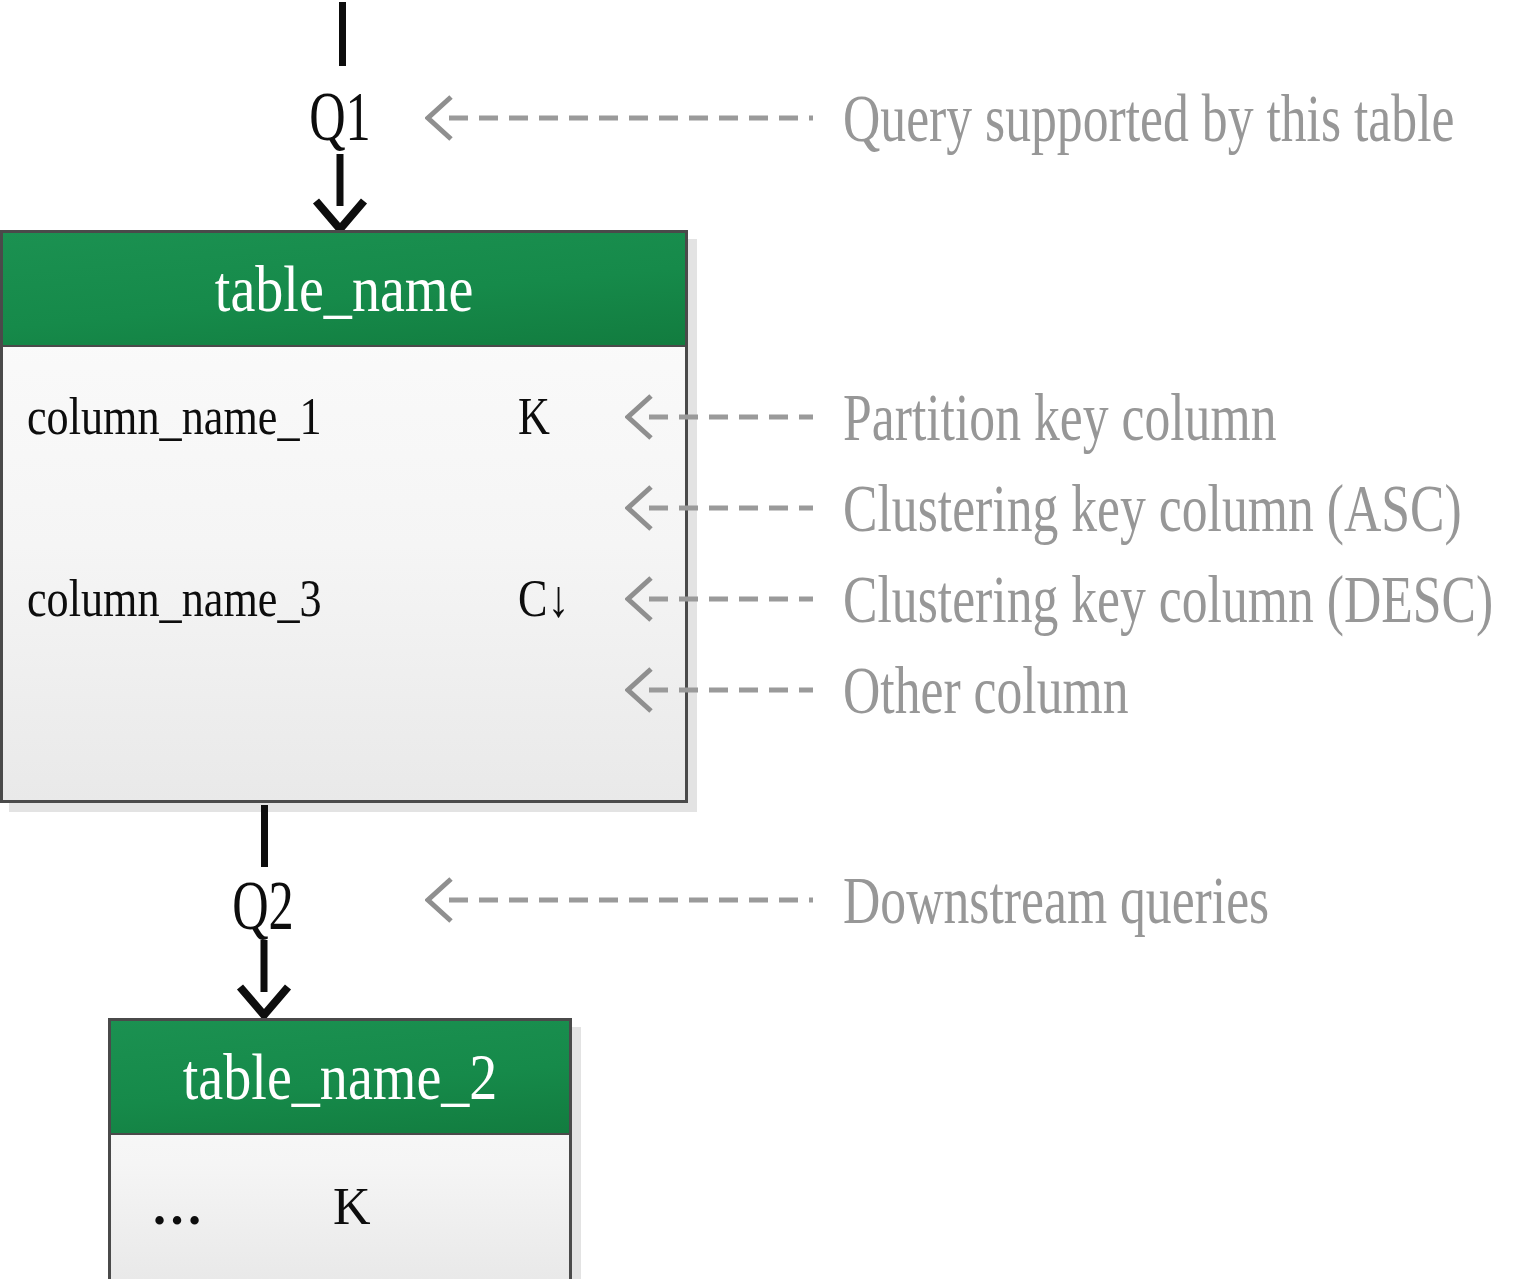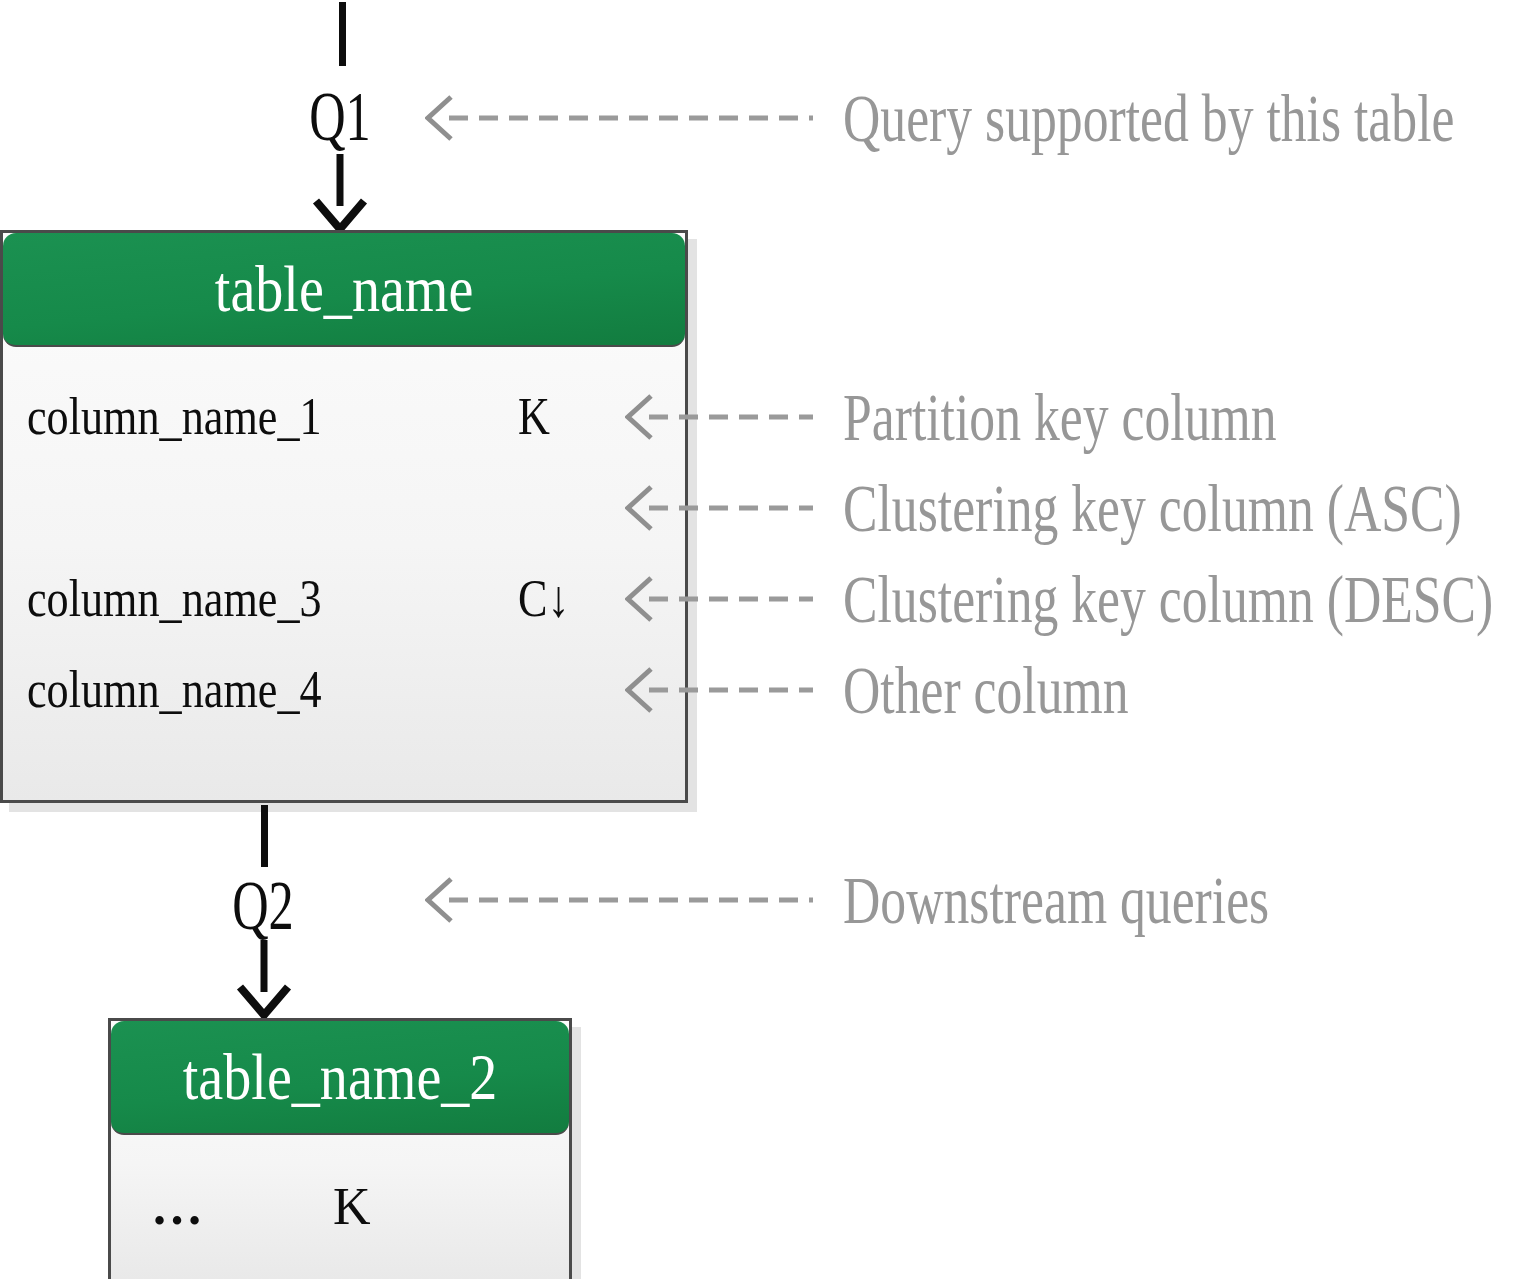--- a/index.html
+++ b/index.html
@@ -39,21 +39,20 @@
     box-shadow: 9px 9px 0 #e3e3e3;
     box-sizing: border-box;
   }
   .er-thead {
     height: 112px;
     background: linear-gradient(175deg, #1b9151 0%, #168a4a 55%, #127c3f 100%);
     border-bottom: 2px solid #4a4a4a;
     display: flex;
     align-items: center;
     justify-content: center;
-    border-radius: 13px;
   }
   .er-title {
     color: #ffffff;
     font-size: 66px;
     transform: scaleX(0.85);
     transform-origin: center center;
     white-space: nowrap;
   }
   .er-row {
     position: absolute;
@@ -115,24 +114,20 @@
       <span class="er-title">table_name</span>
     </div>
     <div class="er-row" style="top:139px;">
       <span class="er-col-name">column_name_1</span>
       <span class="er-col-key">K</span>
     </div>
     <div class="er-row" style="top:321px;">
       <span class="er-col-name">column_name_3</span>
       <span class="er-col-key">C↓</span>
     </div>
-    <div class="er-row" style="top:412px;">
-      <span class="er-col-name">column_name_4</span>
-      <span class="er-col-key"></span>
-    </div>
   </div>
 
   <svg class="arrow-svg" style="left:425px; top:90px;" width="390" height="56" viewBox="0 0 390 56">
     <polyline points="26,7 3,28 26,49" fill="none" stroke="#8f8f8f" stroke-width="5"></polyline>
     <line x1="24" y1="28" x2="388" y2="28" stroke="#9a9a9a" stroke-width="5" stroke-dasharray="19 11"></line>
   </svg>
   <svg class="arrow-svg" style="left:625px; top:389px;" width="190" height="56" viewBox="0 0 190 56">
     <polyline points="26,7 3,28 26,49" fill="none" stroke="#8f8f8f" stroke-width="5"></polyline>
     <line x1="24" y1="28" x2="188" y2="28" stroke="#9a9a9a" stroke-width="5" stroke-dasharray="19 11"></line>
   </svg>

